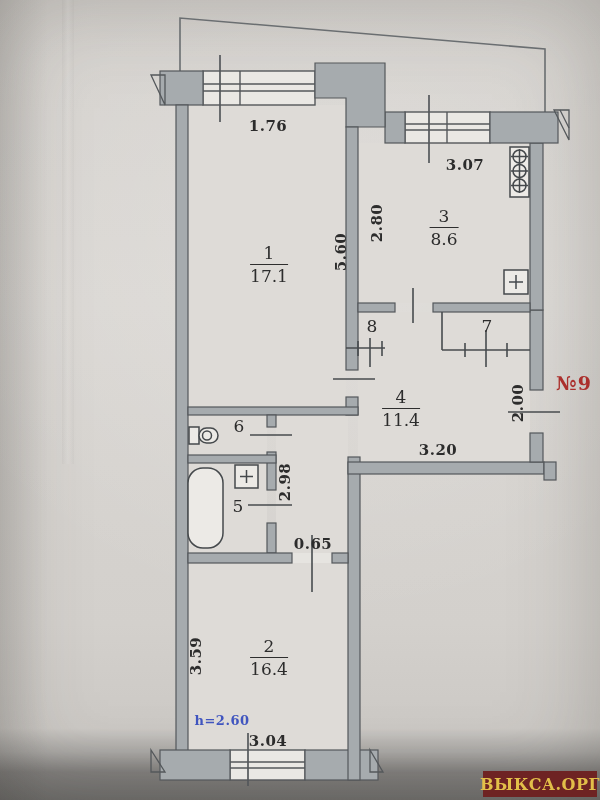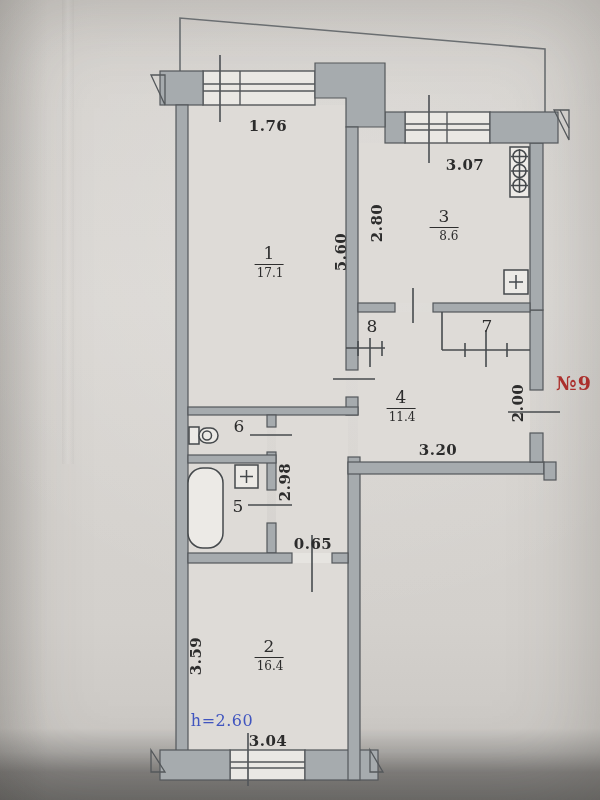--- a/index.html
+++ b/index.html
@@ -14,23 +14,23 @@
   }
   .crease{position:absolute;left:62px;top:0;width:12px;height:58%;opacity:.5;
     background:linear-gradient(90deg,rgba(0,0,0,.06),rgba(255,255,255,.14),rgba(0,0,0,.05));}
   svg{position:absolute;left:0;top:0;}
   .lbl{position:absolute;color:#2c2c2c;white-space:nowrap;transform:translate(-50%,-50%);}
   .dim{font-size:15px;font-weight:bold;letter-spacing:.5px;}
   .v{transform:translate(-50%,-50%) rotate(-90deg);}
   .rn{font-size:17px;}
   .fr{position:absolute;text-align:center;transform:translateX(-50%);color:#2c2c2c;}
   .fr .num{display:block;font-size:17px;line-height:1.1;border-bottom:1.7px solid #2e2e2e;padding:0 9px 1px;}
-  .fr .area{display:block;font-size:12px;line-height:1.2;padding-top:1px;text-align:right;}
+  .fr .area{display:block;font-size:17px;line-height:1.2;padding-top:1px;}
   .unit{font-size:19px;font-weight:bold;color:#ab2f2c;letter-spacing:1px;}
-  .hnote{font-size:16px;color:#4055bf;letter-spacing:.5px;}
+  .hnote{font-size:13px;color:#4055bf;letter-spacing:.5px;font-weight:bold;}
   .wm{position:absolute;left:483px;top:771px;width:114px;height:26px;
     background:#6e2323;color:#e2bf49;font-size:16px;font-weight:bold;
     display:flex;align-items:center;justify-content:center;letter-spacing:.5px;}
 </style>
 </head>
 <body>
 
 <div class="photo">
   <div class="crease"></div>
 
@@ -189,13 +189,14 @@
     <span class="num">2</span>
     <span class="area">16.4</span>
   </div>
   <div class="lbl rn" style="left:372px;top:326px">8</div>
   <div class="lbl rn" style="left:487px;top:326px">7</div>
   <div class="lbl rn" style="left:239px;top:426px">6</div>
   <div class="lbl rn" style="left:238px;top:506px">5</div>
 
   <div class="lbl unit" style="left:574px;top:383px">№9</div>
   <div class="lbl hnote" style="left:222px;top:720px">h=2.60</div>
+  <div class="wm">ВЫКСА.ОРГ</div>
 </div>
 
 </body></html>

